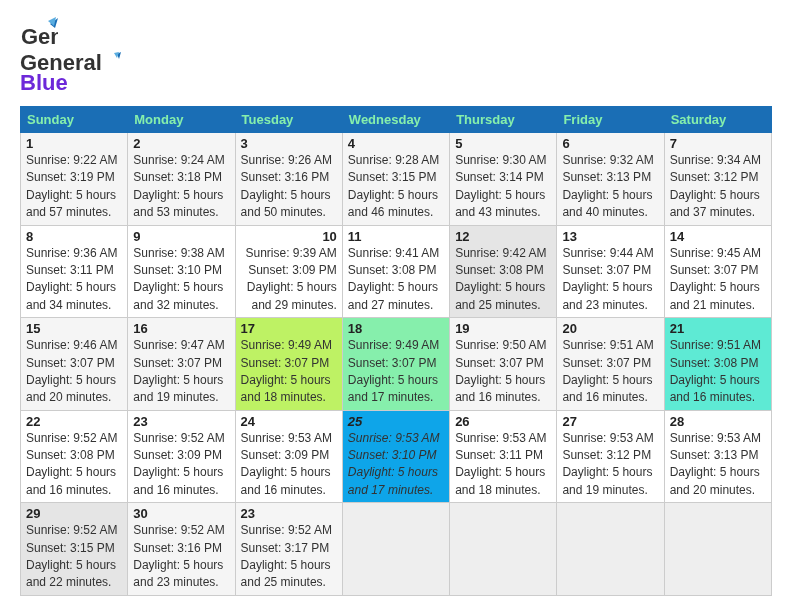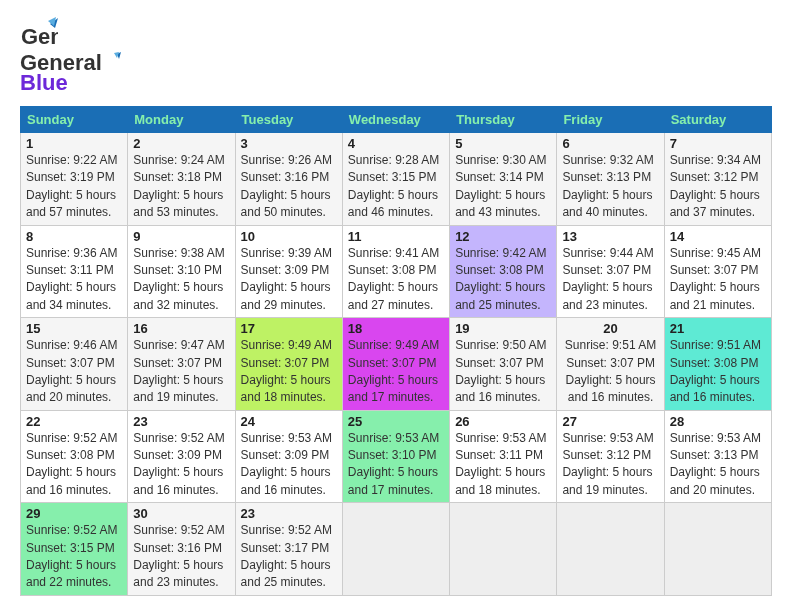--- a/index.html
+++ b/index.html
@@ -157,29 +157,29 @@
         </tr>
         <tr>
           <td style="background: rgb(255, 255, 255);">
             <span class="day-num">8</span>
             <div class="day-info">Sunrise: 9:36 AM<br>Sunset: 3:11 PM<br>Daylight: 5 hours and 34 minutes.</div>
           </td>
           <td style="background: rgb(255, 255, 255);">
             <span class="day-num">9</span>
             <div class="day-info">Sunrise: 9:38 AM<br>Sunset: 3:10 PM<br>Daylight: 5 hours and 32 minutes.</div>
           </td>
-          <td style="background: rgb(255, 255, 255);">
+          <td style="background: rgb(255, 255, 255); text-align: right;">
             <span class="day-num">10</span>
             <div class="day-info">Sunrise: 9:39 AM<br>Sunset: 3:09 PM<br>Daylight: 5 hours and 29 minutes.</div>
           </td>
           <td style="background: rgb(255, 255, 255);">
             <span class="day-num">11</span>
             <div class="day-info">Sunrise: 9:41 AM<br>Sunset: 3:08 PM<br>Daylight: 5 hours and 27 minutes.</div>
           </td>
-          <td style="background: #c4b5fd; margin-top: 24px;">
+          <td style="background: #e5e5e5; margin-top: 24px;">
             <span class="day-num">12</span>
             <div class="day-info">Sunrise: 9:42 AM<br>Sunset: 3:08 PM<br>Daylight: 5 hours and 25 minutes.</div>
           </td>
           <td style="background: rgb(255, 255, 255);">
             <span class="day-num">13</span>
             <div class="day-info">Sunrise: 9:44 AM<br>Sunset: 3:07 PM<br>Daylight: 5 hours and 23 minutes.</div>
           </td>
           <td style="background: rgb(255, 255, 255);">
             <span class="day-num">14</span>
             <div class="day-info">Sunrise: 9:45 AM<br>Sunset: 3:07 PM<br>Daylight: 5 hours and 21 minutes.</div>
@@ -191,29 +191,29 @@
             <div class="day-info">Sunrise: 9:46 AM<br>Sunset: 3:07 PM<br>Daylight: 5 hours and 20 minutes.</div>
           </td>
           <td style="background: rgb(245, 245, 245);">
             <span class="day-num">16</span>
             <div class="day-info">Sunrise: 9:47 AM<br>Sunset: 3:07 PM<br>Daylight: 5 hours and 19 minutes.</div>
           </td>
           <td style="background: #bef264;">
             <span class="day-num">17</span>
             <div class="day-info">Sunrise: 9:49 AM<br>Sunset: 3:07 PM<br>Daylight: 5 hours and 18 minutes.</div>
           </td>
-          <td style="background: #d946ef;">
+          <td style="background: #86efac;">
             <span class="day-num">18</span>
             <div class="day-info">Sunrise: 9:49 AM<br>Sunset: 3:07 PM<br>Daylight: 5 hours and 17 minutes.</div>
           </td>
           <td style="background: rgb(245, 245, 245);">
             <span class="day-num">19</span>
             <div class="day-info">Sunrise: 9:50 AM<br>Sunset: 3:07 PM<br>Daylight: 5 hours and 16 minutes.</div>
           </td>
-          <td style="background: rgb(245, 245, 245); text-align: center;">
+          <td style="background: rgb(245, 245, 245);">
             <span class="day-num">20</span>
             <div class="day-info">Sunrise: 9:51 AM<br>Sunset: 3:07 PM<br>Daylight: 5 hours and 16 minutes.</div>
           </td>
           <td style="background: #5eead4;">
             <span class="day-num">21</span>
             <div class="day-info">Sunrise: 9:51 AM<br>Sunset: 3:08 PM<br>Daylight: 5 hours and 16 minutes.</div>
           </td>
         </tr>
         <tr>
           <td style="background: rgb(255, 255, 255);">
@@ -221,39 +221,39 @@
             <div class="day-info">Sunrise: 9:52 AM<br>Sunset: 3:08 PM<br>Daylight: 5 hours and 16 minutes.</div>
           </td>
           <td style="background: rgb(255, 255, 255);">
             <span class="day-num">23</span>
             <div class="day-info">Sunrise: 9:52 AM<br>Sunset: 3:09 PM<br>Daylight: 5 hours and 16 minutes.</div>
           </td>
           <td style="background: rgb(255, 255, 255);">
             <span class="day-num">24</span>
             <div class="day-info">Sunrise: 9:53 AM<br>Sunset: 3:09 PM<br>Daylight: 5 hours and 16 minutes.</div>
           </td>
-          <td style="background: #86efac;">
+          <td style="background: #0ea5e9; font-style: italic;">
             <span class="day-num">25</span>
             <div class="day-info">Sunrise: 9:53 AM<br>Sunset: 3:10 PM<br>Daylight: 5 hours and 17 minutes.</div>
           </td>
           <td style="background: rgb(255, 255, 255);">
             <span class="day-num">26</span>
             <div class="day-info">Sunrise: 9:53 AM<br>Sunset: 3:11 PM<br>Daylight: 5 hours and 18 minutes.</div>
           </td>
           <td style="background: rgb(255, 255, 255);">
             <span class="day-num">27</span>
             <div class="day-info">Sunrise: 9:53 AM<br>Sunset: 3:12 PM<br>Daylight: 5 hours and 19 minutes.</div>
           </td>
           <td style="background: rgb(255, 255, 255);">
             <span class="day-num">28</span>
             <div class="day-info">Sunrise: 9:53 AM<br>Sunset: 3:13 PM<br>Daylight: 5 hours and 20 minutes.</div>
           </td>
         </tr>
         <tr>
-          <td style="background: #86efac; margin-top: 32px;">
+          <td style="background: #e5e5e5; margin-top: 32px;">
             <span class="day-num">29</span>
             <div class="day-info">Sunrise: 9:52 AM<br>Sunset: 3:15 PM<br>Daylight: 5 hours and 22 minutes.</div>
           </td>
           <td style="background: rgb(245, 245, 245);">
             <span class="day-num">30</span>
             <div class="day-info">Sunrise: 9:52 AM<br>Sunset: 3:16 PM<br>Daylight: 5 hours and 23 minutes.</div>
           </td>
           <td style="background: rgb(245, 245, 245);">
             <span class="day-num">23</span>
             <div class="day-info">Sunrise: 9:52 AM<br>Sunset: 3:17 PM<br>Daylight: 5 hours and 25 minutes.</div>

